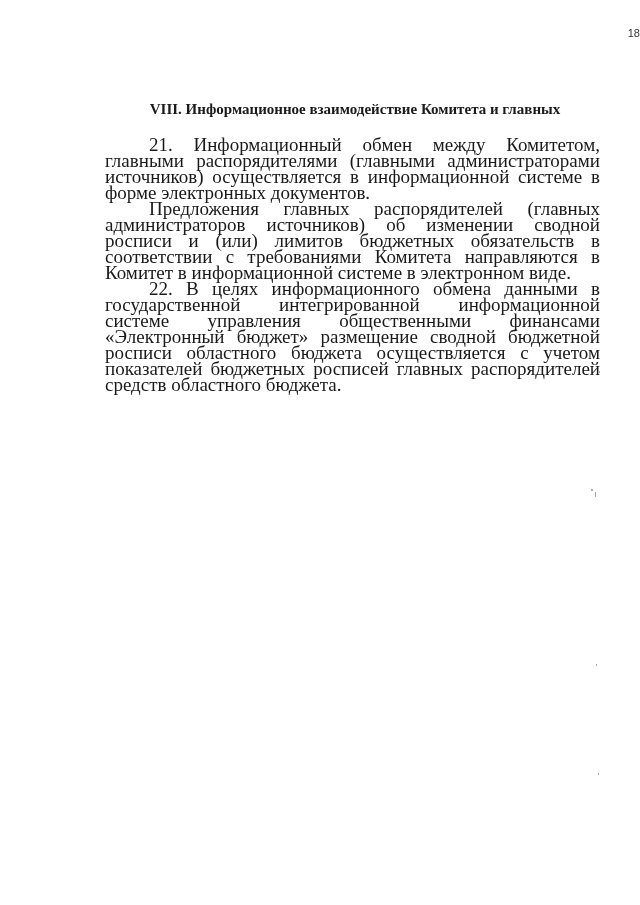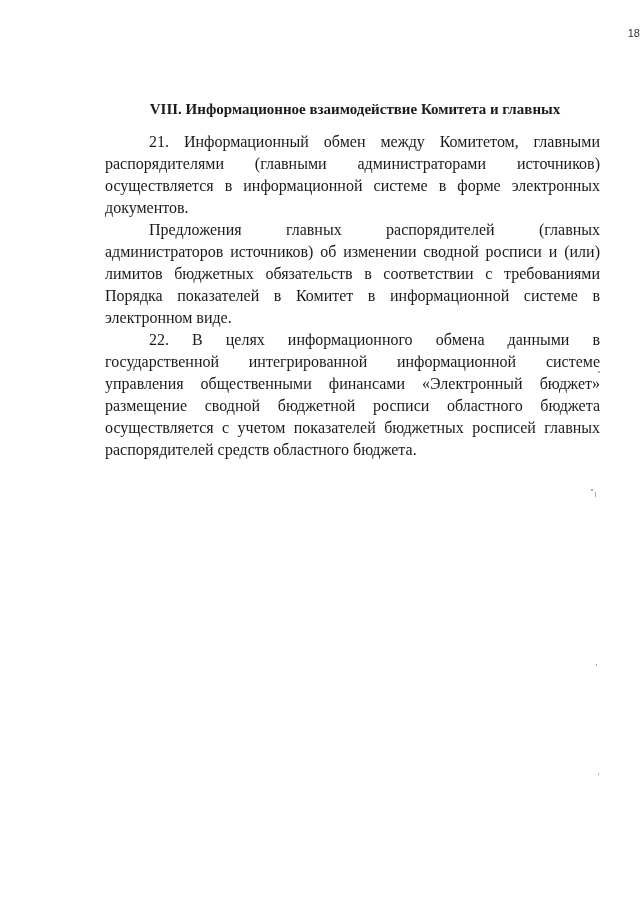--- a/index.html
+++ b/index.html
@@ -2,37 +2,37 @@
 <html><head>
 <meta charset="utf-8">
 <style>
   html, body { margin: 0; padding: 0; background: #ffffff; }
   body { width: 640px; height: 905px; position: relative; overflow: hidden;
          font-family: "Liberation Serif", "DejaVu Serif", serif; color: #1a1a1a; }
   .page-number { position: absolute; top: 27px; left: 0; width: 640px; text-align: right;
                  font-family: "Liberation Sans", "DejaVu Sans", sans-serif; font-size: 11px; color: #333; }
   .heading { position: absolute; top: 68px; left: 100px; width: 510px; text-align: center;
              font-weight: bold; font-size: 15px; line-height: 20px; margin-top: 31px; }
-  .body-text { position: absolute; top: 131px; left: 105px; width: 495px;
-               font-size: 16px; line-height: 22px; }
+  .body-text { position: absolute; top: 137px; left: 105px; width: 495px;
+               font-size: 19px; line-height: 16px; }
   .para { margin: 0; text-align: justify; text-indent: 44px; }
   .mark { position: absolute; width: 2px; height: 2px; background: #aaa; }
 </style>
 </head>
 <body>
 
 <div class="page-number">18</div>
 
 <div class="heading">
   <div>VIII. Информационное взаимодействие Комитета и главных</div>
 </div>
 
 <div class="body-text">
   <p class="para">21. Информационный обмен между Комитетом, главными распорядителями (главными администраторами источников) осуществляется в информационной системе в форме электронных документов.</p>
-  <p class="para">Предложения главных распорядителей (главных администраторов источников) об изменении сводной росписи и (или) лимитов бюджетных обязательств в соответствии с требованиями Порядка показателей в Комитет в информационной системе в электронном виде.</p>
+  <p class="para">Предложения главных распорядителей (главных администраторов источников) об изменении сводной росписи и (или) лимитов бюджетных обязательств в соответствии с требованиями Комитета направляются в Комитет в информационной системе в электронном виде.</p>
   <p class="para">22. В целях информационного обмена данными в государственной интегрированной информационной системе управления общественными финансами «Электронный бюджет» размещение сводной бюджетной росписи областного бюджета осуществляется с учетом показателей бюджетных росписей главных распорядителей средств областного бюджета.</p>
 </div>
 
 <div class="mark" style="left:598px; top:371px;"></div>
 <div class="mark" style="left:591px; top:489px;"></div>
 <div class="mark" style="left:595px; top:492px; height:5px; width:1px;"></div>
 <div class="mark" style="left:596px; top:664px; width:1px;"></div>
 <div class="mark" style="left:598px; top:773px; width:1px;"></div>
 
 </body></html>

